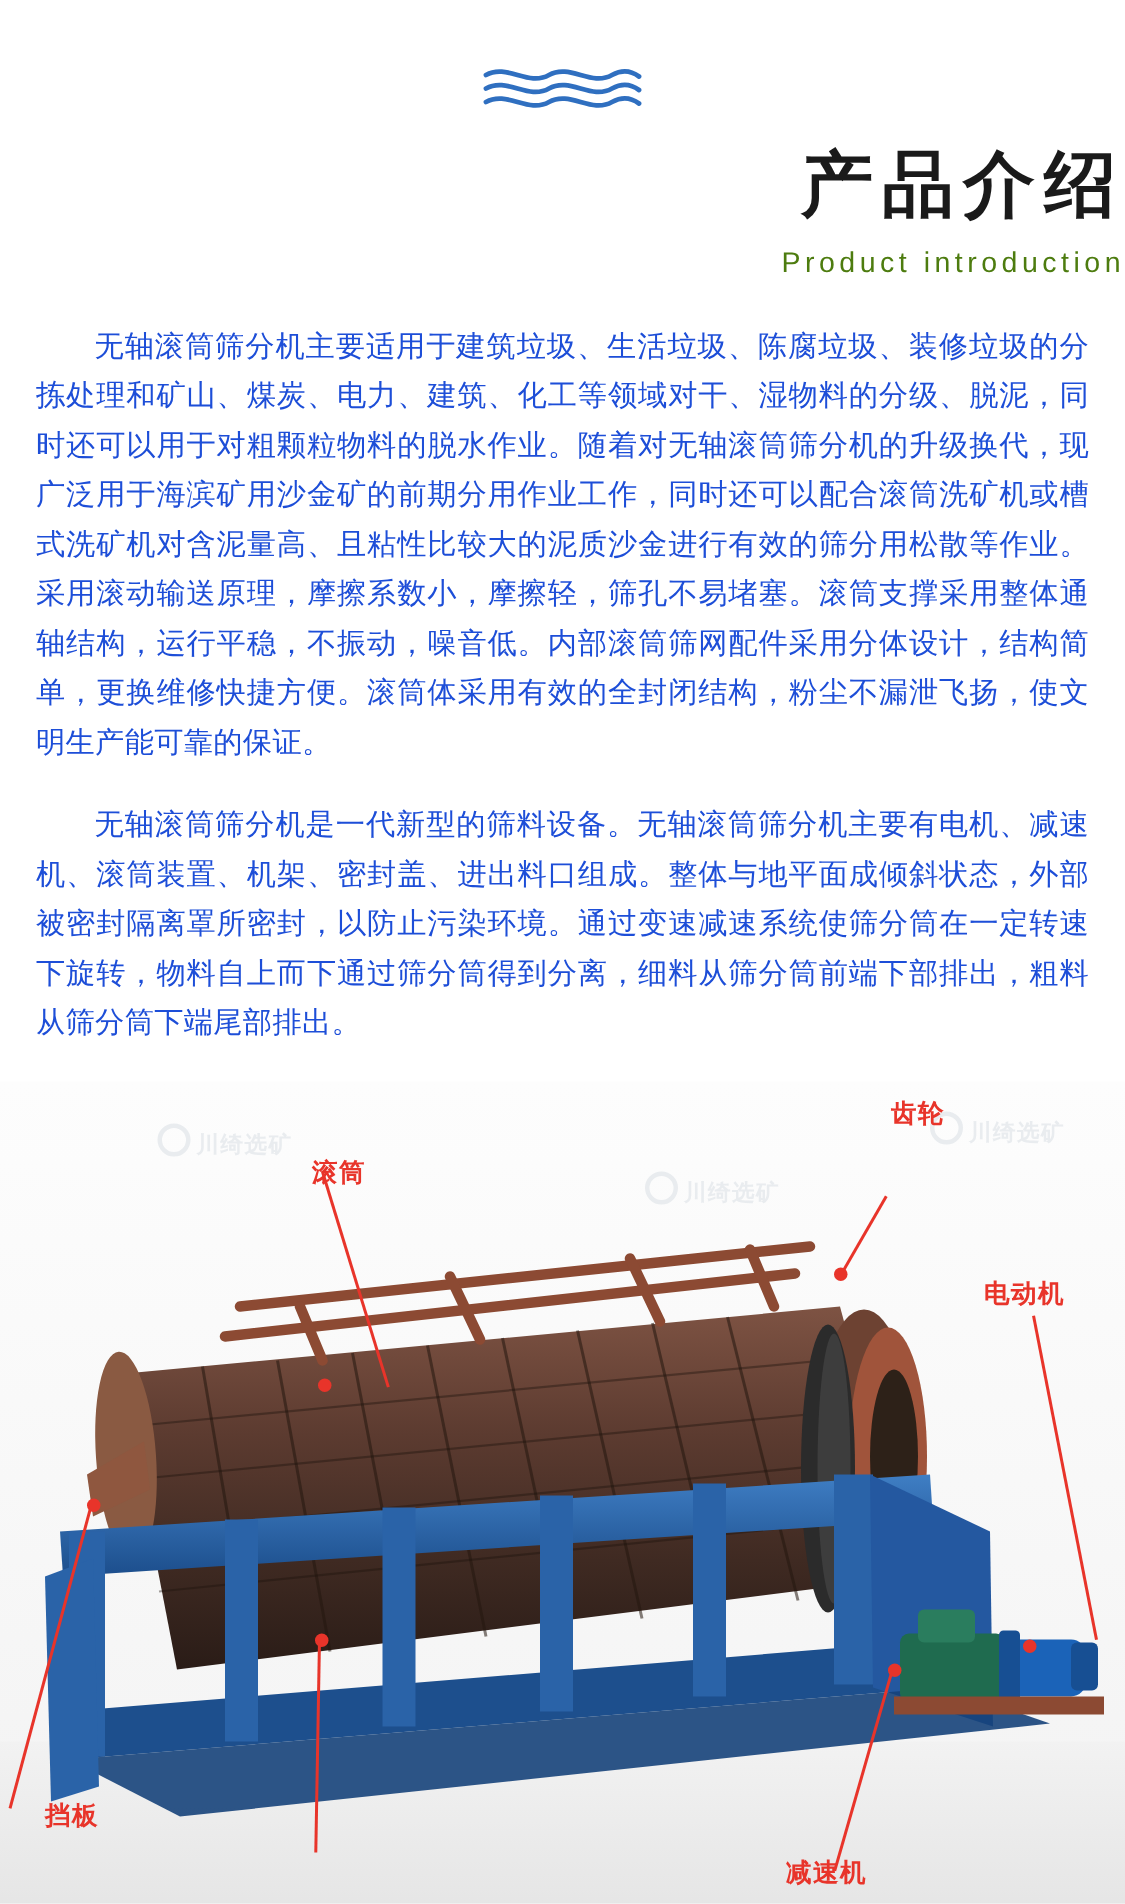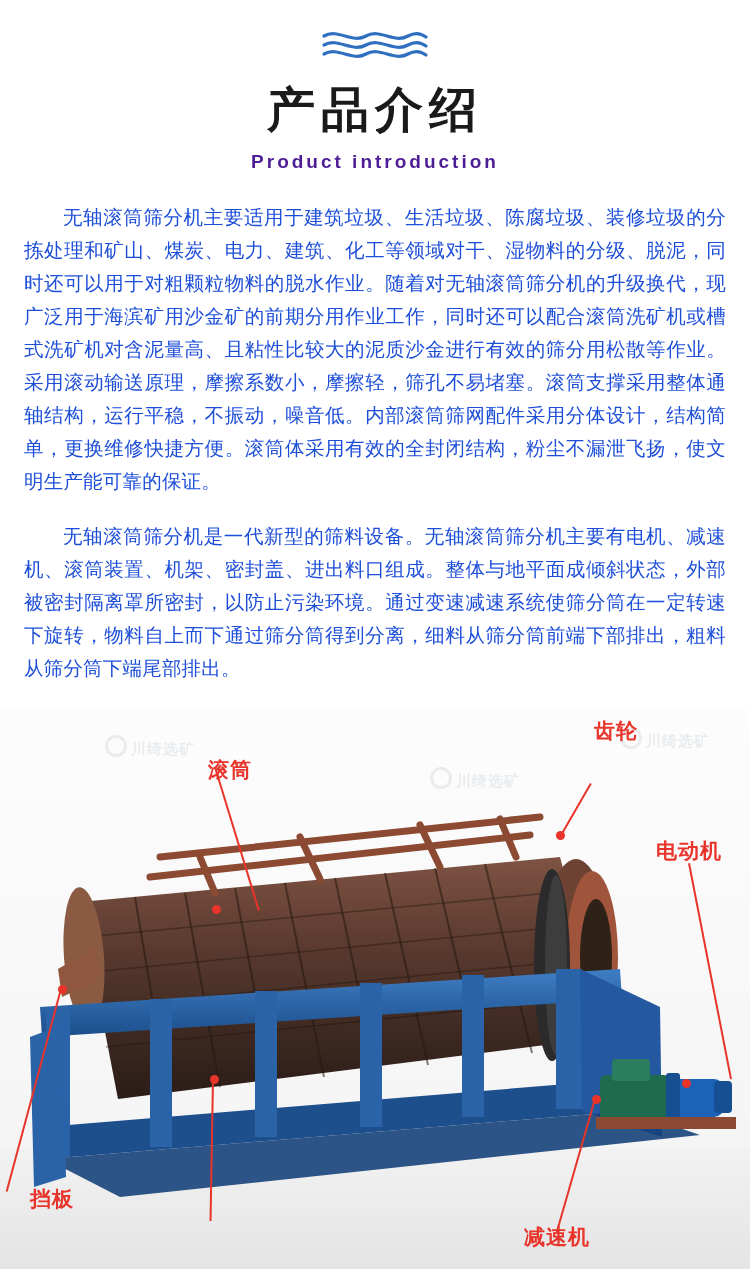--- a/index.html
+++ b/index.html
@@ -10,43 +10,43 @@
     width: 750px;
     height: 1269px;
     background: #ffffff;
     font-family: "Liberation Sans", sans-serif;
     overflow: hidden;
     position: relative;
   }
 
   
   .header {
-    padding-top: 30px;
-    text-align: center;
+    padding-top: 44px;
+    text-align: right;
   }
   .wave-icon {
     display: block;
     margin: 0 auto 18px auto;
     width: 110px;
     height: 34px;
   }
   .title-cn {
     font-size: 48px;
     font-weight: bold;
     letter-spacing: 6px;
     color: #1a1a1a;
     line-height: 1.15;
     margin: 0;
   }
   .title-en {
     font-size: 19px;
     letter-spacing: 3px;
-    color: #4c1d95;
+    color: #4d7c0f;
     margin: 14px 0 0 0;
-    font-weight: bold;
+    font-weight: normal;
   }
 
   
   .content {
     padding: 28px 24px 0 24px;
   }
   .paragraph {
     font-size: 19.5px;
     line-height: 33px;
     color: #1d4ed8;
@@ -85,21 +85,21 @@
     vertical-align: -3px;
     margin-right: 4px;
   }
 
   
   .machine-svg { position: absolute; left: 0; top: 0; }
 
   
   .callout {
     position: absolute;
-    font-size: 21px;
+    font-size: 17px;
     font-weight: bold;
     color: #e8342a;
     letter-spacing: 1px;
     white-space: nowrap;
   }
   .leader {
     position: absolute;
     background: #e8342a;
     transform-origin: 0 0;
     height: 1.6px;

